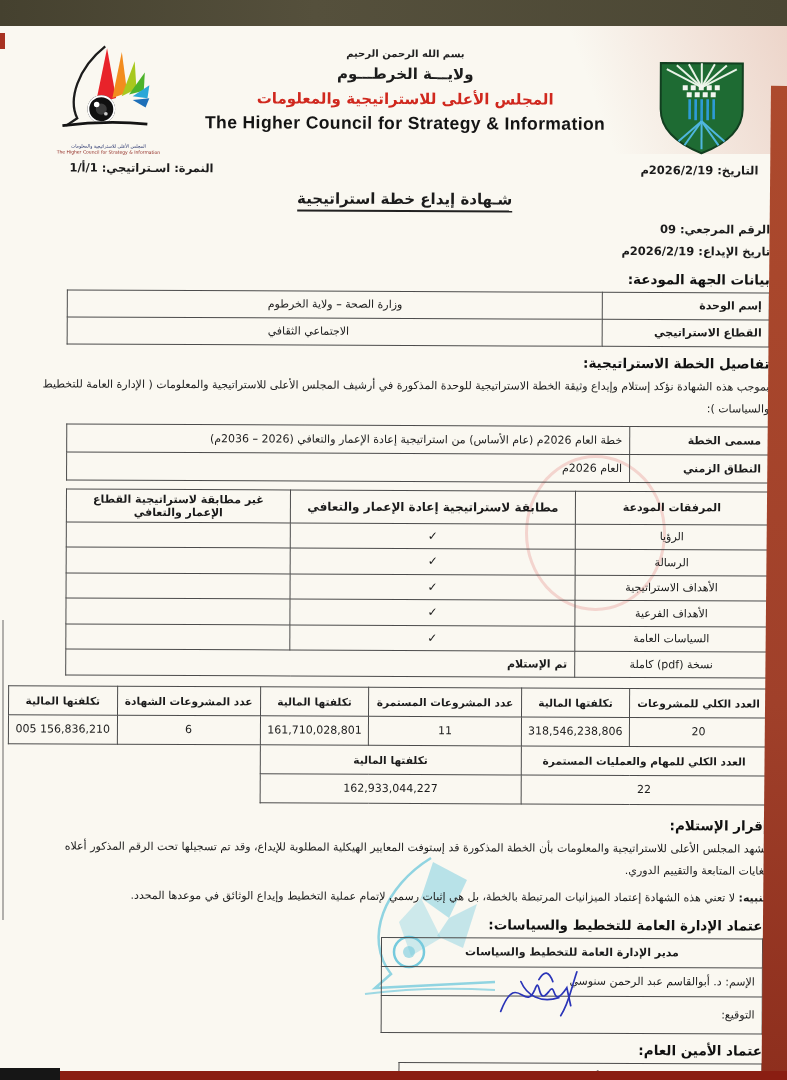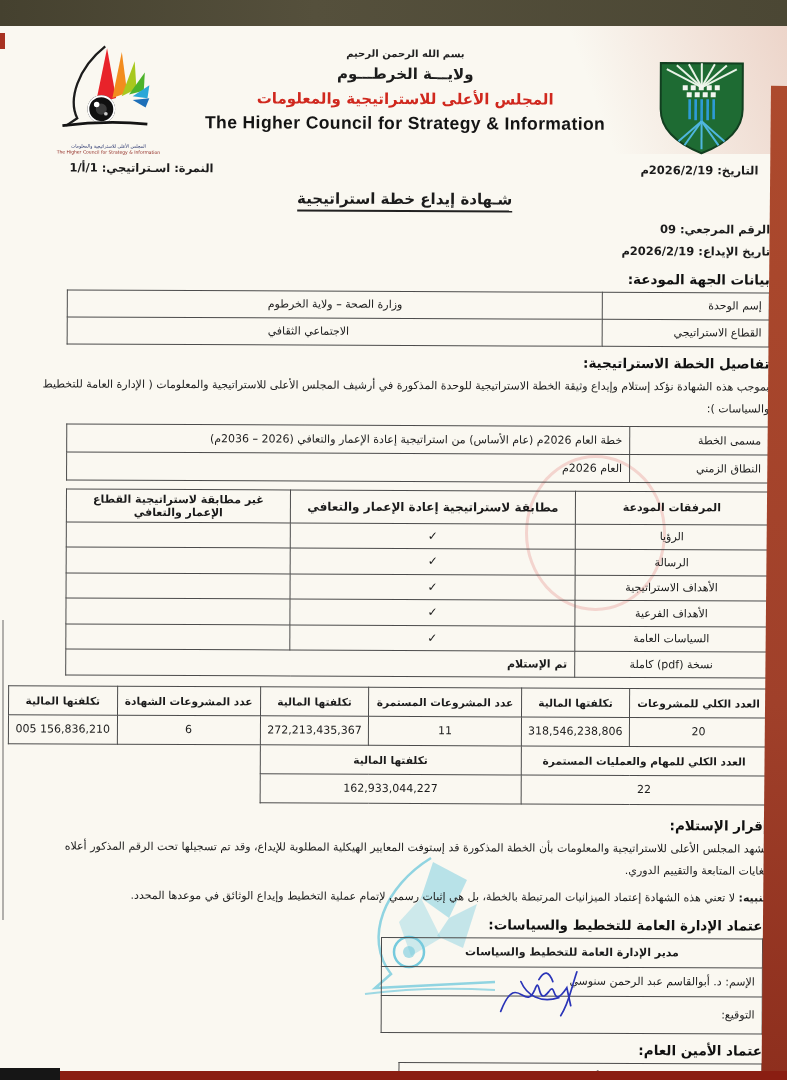--- a/index.html
+++ b/index.html
@@ -47,28 +47,28 @@
   .doc-title span{border-bottom:2px solid #222;padding-bottom:2px;margin-top:32px;}
 
   .refblock{font-size:11.5px;font-weight:bold;line-height:1.9;}
 
   .sec-head{font-size:13.5px;font-weight:bold;margin:8px 0 5px;color:#111;}
 
   table{border-collapse:collapse;font-size:11px;color:#1b1b1b;}
   td{border:1px solid #4c4c4c;padding:3px 7px;vertical-align:middle;}
 
   .entity-table{width:703px;margin-left:28px;}
-  .entity-table td.lbl{width:152px;font-weight:normal;}
+  .entity-table td.lbl{width:152px;font-weight:bold;}
   .entity-table td.val{text-align:left;padding-left:200px;direction:rtl;}
   .entity-table td{height:20px;}
 
   .intro{font-size:11px;line-height:2.0;margin:2px 0 6px;}
 
   .plan-table{width:703px;margin-left:28px;}
-  .plan-table td.lbl{width:124px;font-weight:normal;margin-left:12px;}
+  .plan-table td.lbl{width:124px;font-weight:bold;margin-left:12px;}
   .plan-table td.val{text-align:right;}
   .plan-table td{height:21px;}
 
   .att-table{width:703px;margin-left:28px;margin-top:8px;}
   .att-table td{height:18.5px;}
   .att-table td.h{font-weight:bold;text-align:center;}
   .att-table td.name{width:178px;text-align:center;}
   .att-table td.chk{width:270px;text-align:center;font-size:12px;}
   .att-table td.recv{text-align:right;font-weight:bold;}
 
@@ -275,21 +275,21 @@
         <td class="h">تكلفتها المالية</td>
         <td class="h">عدد المشروعات المستمرة</td>
         <td class="h">تكلفتها المالية</td>
         <td class="h">عدد المشروعات الشهادة</td>
         <td class="h">تكلفتها المالية</td>
       </tr>
       <tr>
         <td class="v">20</td>
         <td class="v">318,546,238,806</td>
         <td class="v">11</td>
-        <td class="v">272,213,435,367</td>
+        <td class="v">161,710,028,801</td>
         <td class="v">6</td>
         <td class="v">156,836,210 005</td>
       </tr>
       <tr>
         <td class="h" colspan="2">العدد الكلي للمهام والعمليات المستمرة</td>
         <td class="h" colspan="2">تكلفتها المالية</td>
         <td colspan="2" style="border:none;"></td>
       </tr>
       <tr>
         <td class="v" colspan="2">22</td>

